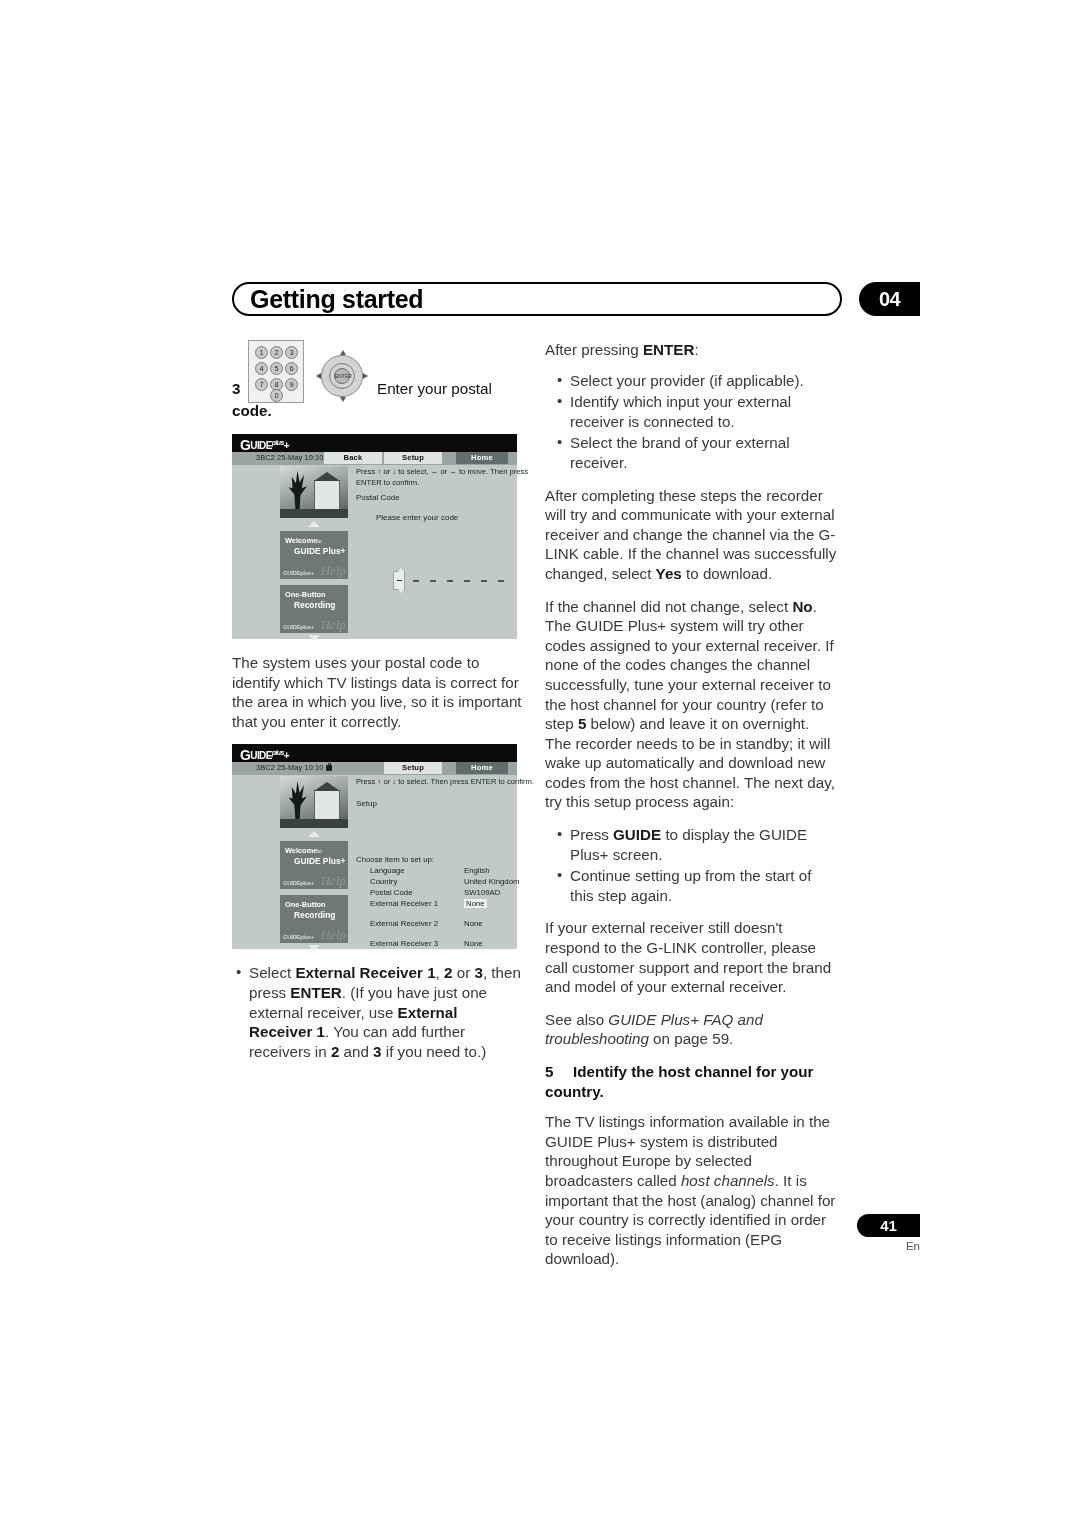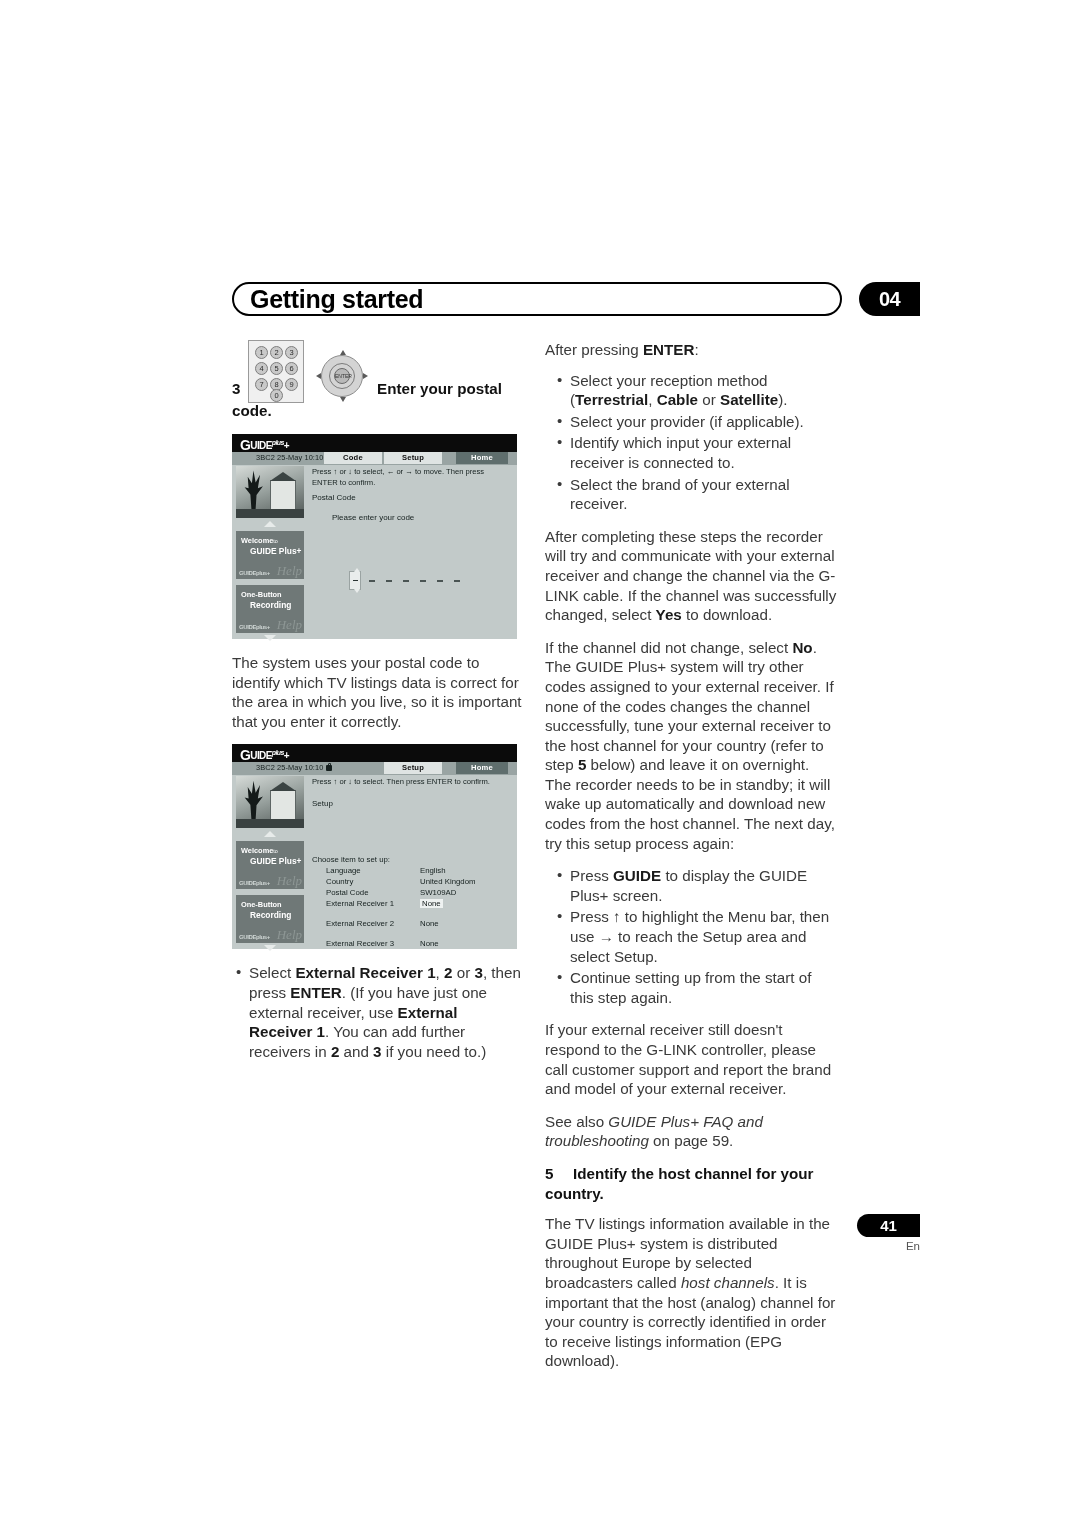--- a/index.html
+++ b/index.html
@@ -173,21 +173,21 @@
     top: 40px;
     font-size: 15.2px;
     font-weight: bold;
     color: #111;
   }
   .step3-text {
     position: absolute;
     left: 145px;
     top: 40px;
     font-size: 15.2px;
-    font-weight: bold;
+    font-weight: normal;
     color: #111;
     width: 150px;
   }
   .step3-code {
     position: absolute;
     left: 0;
     top: 62px;
     font-size: 15.2px;
     font-weight: bold;
     color: #111;
@@ -303,20 +303,21 @@
     letter-spacing: 0.2px;
   }
   .menu-btn.sel {
     background: #5f6e6d;
     color: #ffffff;
   }
 
   .tv-body {
     position: relative;
     height: 174px;
+    margin-left: 44px;
   }
   .tv-thumb {
     position: absolute;
     left: 4px;
     top: 1px;
     width: 68px;
     height: 52px;
     overflow: hidden;
     background: #6d7776;
   }
@@ -553,21 +554,21 @@
       <div class="step3-text">Enter your postal</div>
       <div class="step3-code">code.</div>
     </div>
 
     <div class="tvshot">
       <div class="tv-logobar">
         <div class="gplus-logo"><span class="g">G</span>UIDE<span class="sup">plus</span>+</div>
       </div>
       <div class="tv-menubar">
         <div class="tv-chinfo"><span>3BC2   25-May   10:10</span><span class="lock-glyph"></span></div>
-        <div class="menu-btn" style="left:92px;width:58px;">Code</div>
+        <div class="menu-btn" style="left:92px;width:58px;">Back</div>
         <div class="menu-btn" style="left:152px;width:58px;">Setup</div>
         <div class="menu-btn sel" style="left:224px;width:52px;">Home</div>
       </div>
       <div class="tv-body">
         <div class="tv-thumb">
           <div class="sky"></div>
             <div class="bldg"></div>
             <div class="roof"></div>
             <div class="tree"></div>
             <div class="grass"></div>
@@ -681,32 +682,30 @@
       <li><span>Select </span><b>External Receiver 1</b><span>, </span><b>2</b><span> or </span><b>3</b><span>, then press </span><b>ENTER</b><span>. (If you have just one external receiver, use </span><b>External Receiver 1</b><span>. You can add further receivers in </span><b>2</b><span> and </span><b>3</b><span> if you need to.)</span></li>
     </ul>
 
   </div>
 
   <div class="col col-right">
 
     <p class="tight">After pressing <b>ENTER</b>:</p>
 
     <ul class="bul indent">
-      <li><span>Select your reception method (</span><b>Terrestrial</b><span>, </span><b>Cable</b><span> or </span><b>Satellite</b><span>).</span></li>
       <li><span>Select your provider (if applicable).</span></li>
       <li><span>Identify which input your external receiver is connected to.</span></li>
       <li><span>Select the brand of your external receiver.</span></li>
     </ul>
 
     <p><span>After completing these steps the recorder will try and communicate with your external receiver and change the channel via the G-LINK cable. If the channel was successfully changed, select </span><b>Yes</b><span> to download.</span></p>
     <p><span>If the channel did not change, select </span><b>No</b><span>. The GUIDE Plus+ system will try other codes assigned to your external receiver. If none of the codes changes the channel successfully, tune your external receiver to the host channel for your country (refer to step </span><b>5</b><span> below) and leave it on overnight. The recorder needs to be in standby; it will wake up automatically and download new codes from the host channel. The next day, try this setup process again:</span></p>
 
     <ul class="bul indent">
       <li><span>Press </span><b>GUIDE</b><span> to display the GUIDE Plus+ screen.</span></li>
-      <li><span>Press ↑ to highlight the Menu bar, then use → to reach the Setup area and select Setup.</span></li>
       <li><span>Continue setting up from the start of this step again.</span></li>
     </ul>
 
     <p><span>If your external receiver still doesn't respond to the G-LINK controller, please call customer support and report the brand and model of your external receiver.</span></p>
     <p><span>See also </span><i>GUIDE Plus+ FAQ and troubleshooting</i><span> on page 59.</span></p>
 
     <div class="step">
       <span class="num">5</span><span>Identify the host channel for your country.</span>
     </div>
 

